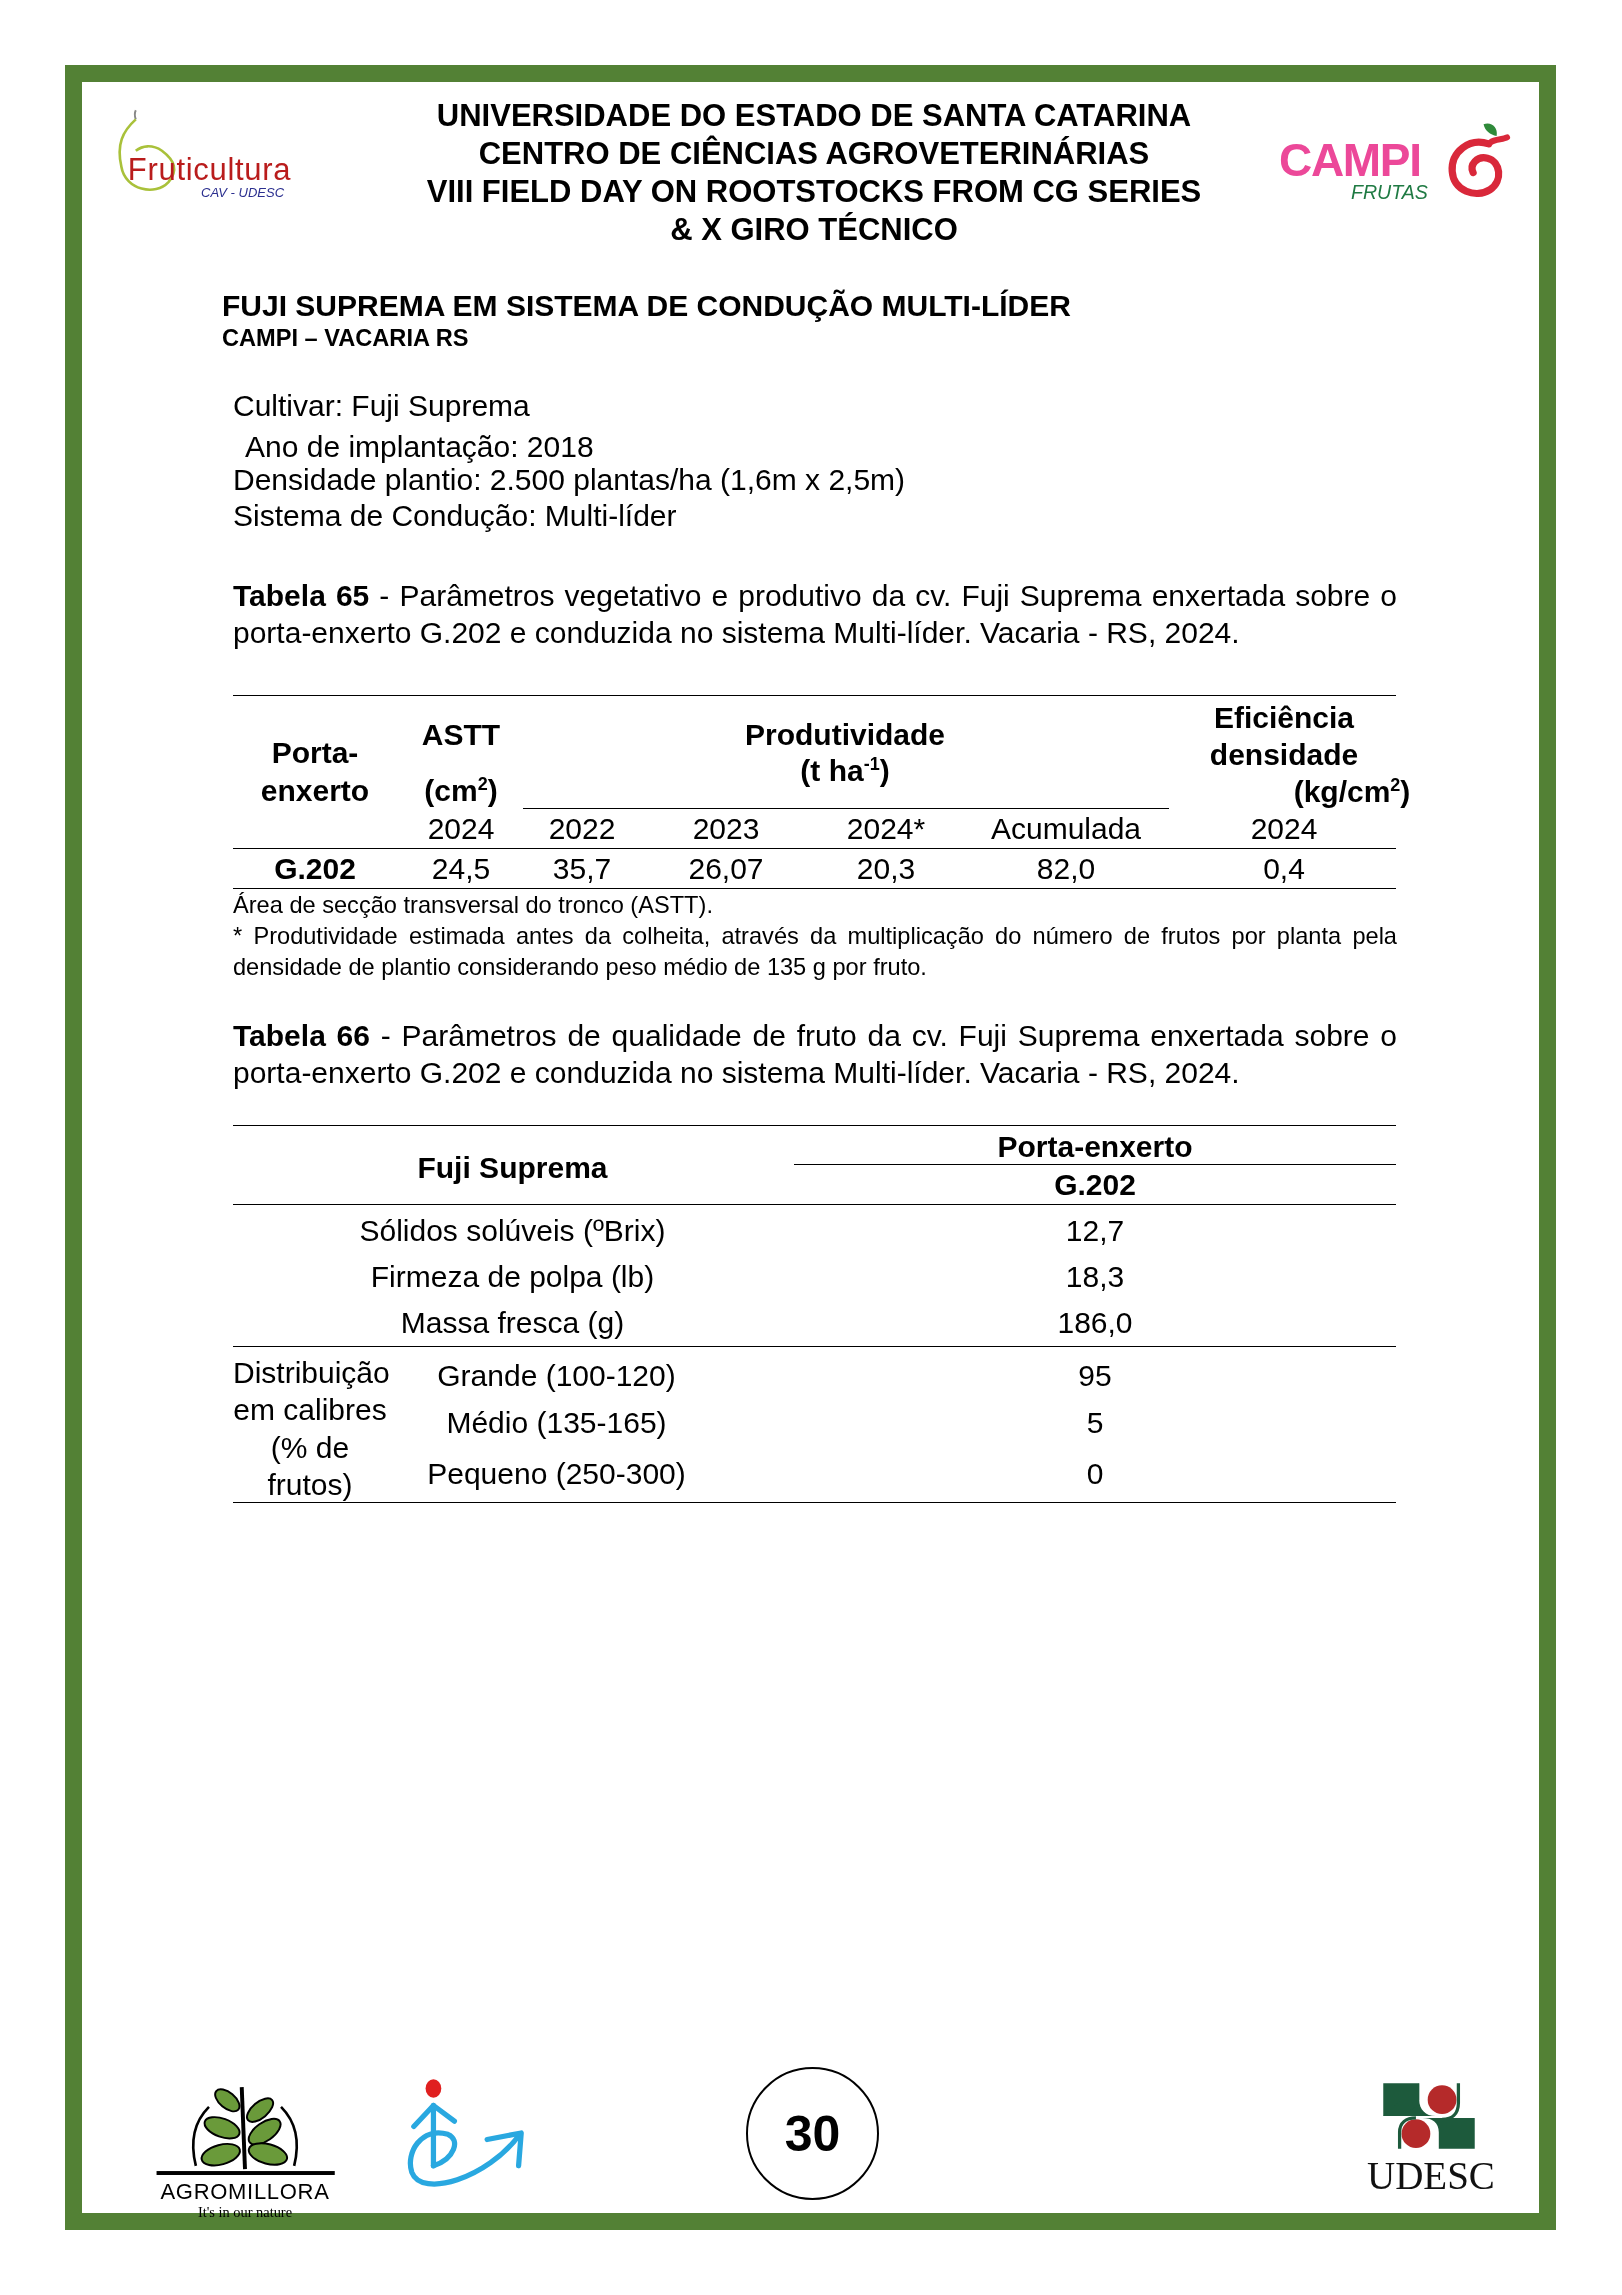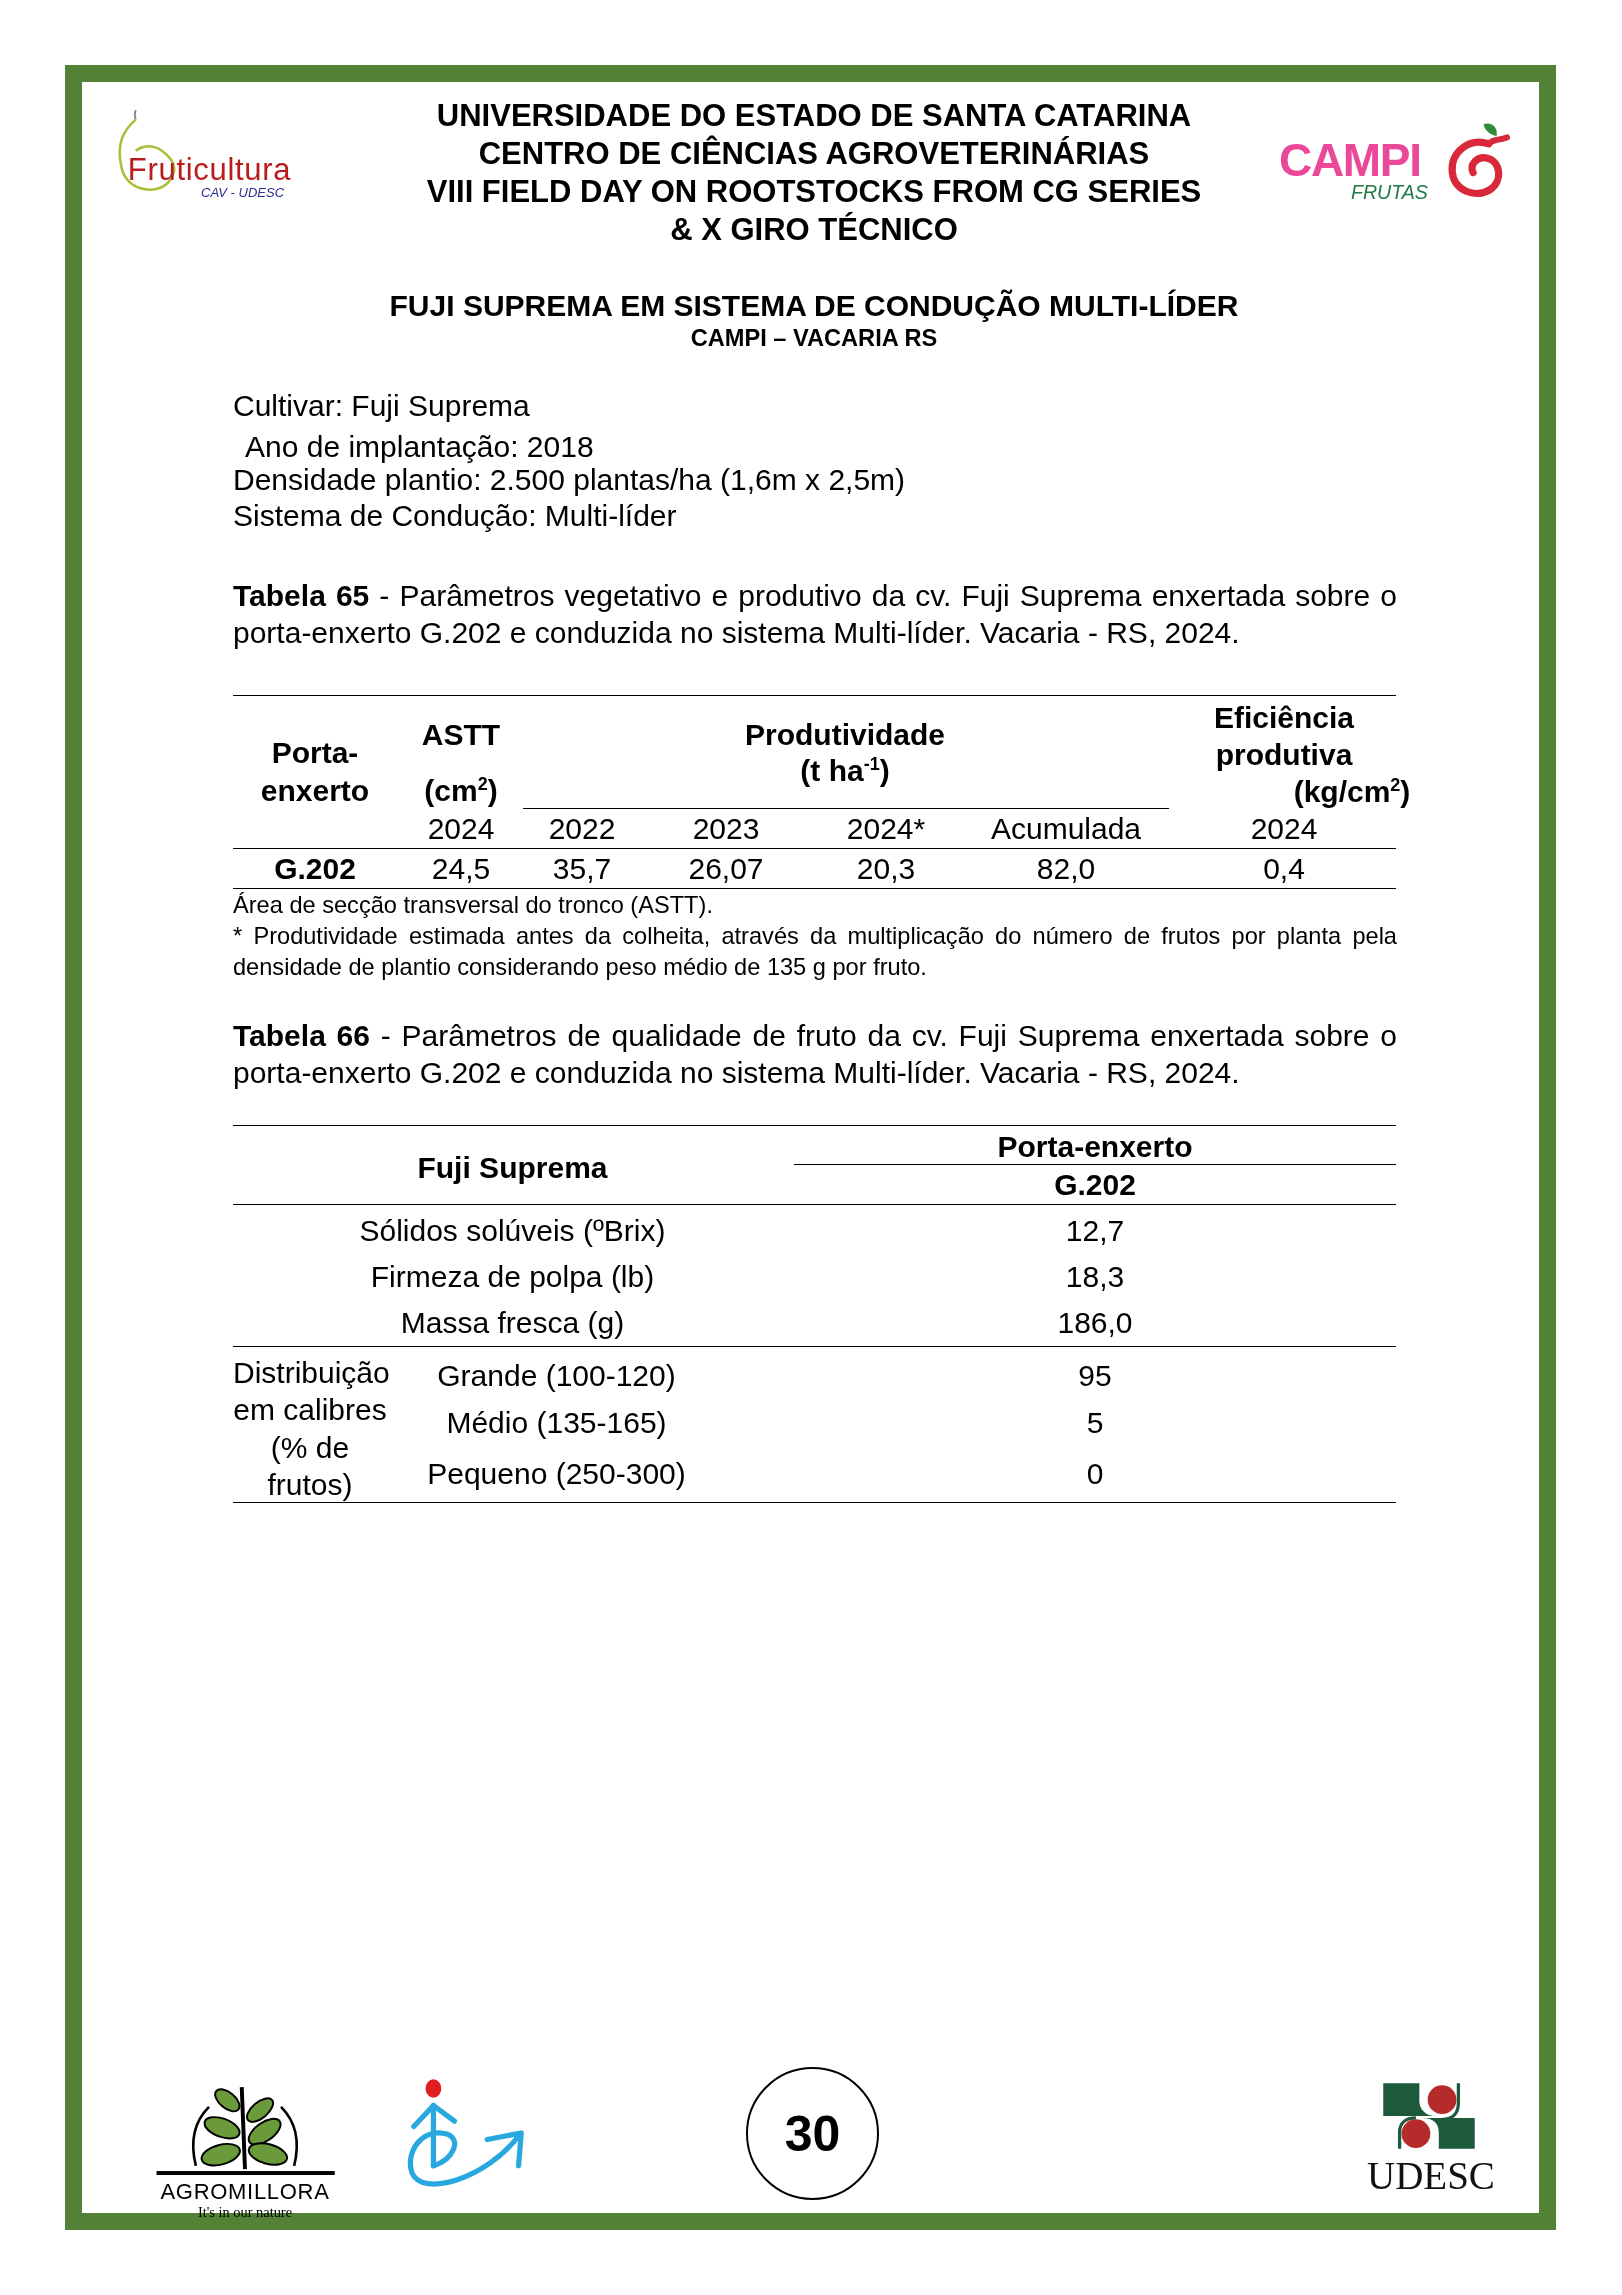--- a/index.html
+++ b/index.html
@@ -4,21 +4,21 @@
 <style>
   html, body { margin:0; padding:0; background:#ffffff; }
   body { width:1622px; height:2295px; position:relative; overflow:hidden;
          font-family:"Liberation Sans", sans-serif; color:#000; }
   .page-border { position:absolute; left:65px; top:65px; width:1457px; height:2131px;
                  border:17px solid #538135; }
   .abs { position:absolute; }
   .center { text-align:center; }
   .hdr-line { position:absolute; left:366px; width:896px; text-align:center;
               font-weight:bold; font-size:31px; line-height:38px; }
-  .title { position:absolute; left:222px; width:1184px; text-align:center; font-weight:bold; }
+  .title { position:absolute; left:222px; width:1184px; text-align:left; font-weight:bold; }
   .info-line { position:absolute; left:233px; font-size:30px; line-height:37px; }
   .caption { position:absolute; left:233px; width:1164px; font-size:30px; line-height:37px;
              text-align:justify; text-align-last:left; }
   .caption b { font-weight:bold; }
   .rule { position:absolute; height:2px; background:#000; }
   .rule.thin { height:1.3px; }
   .cell { position:absolute; text-align:center; font-size:30px; line-height:34px; }
   .bold { font-weight:bold; }
   sup { font-size:0.6em; line-height:0; vertical-align:super; }
   .foot { position:absolute; left:233px; width:1164px; font-size:23.6px; line-height:31px;
@@ -78,21 +78,21 @@
   <div class="cell bold" style="left:233px; width:164px; top:774px;">enxerto</div>
 
   <div class="cell bold" style="left:399px; width:124px; top:718px;">ASTT</div>
   <div class="cell bold" style="left:399px; width:124px; top:774px;"><span>(cm</span><sup>2</sup><span>)</span></div>
 
   <div class="cell bold" style="left:523px; width:644px; top:718px;">Produtividade</div>
   <div class="cell bold" style="left:523px; width:644px; top:754px;"><span>(t ha</span><sup>-1</sup><span>)</span></div>
   <div class="rule thin" style="left:523px; top:808px; width:646px;"></div>
 
   <div class="cell bold" style="left:1171px; width:226px; top:701px;">Eficiência</div>
-  <div class="cell bold" style="left:1171px; width:226px; top:738px;">produtiva</div>
+  <div class="cell bold" style="left:1171px; width:226px; top:738px;">densidade</div>
   <div class="cell bold" style="left:1239px; width:226px; top:775px;"><span>(kg/cm</span><sup>2</sup><span>)</span></div>
 
   <div class="cell" style="left:399px; width:124px; top:812px;">2024</div>
   <div class="cell" style="left:523px; width:118px; top:812px;">2022</div>
   <div class="cell" style="left:641px; width:170px; top:812px;">2023</div>
   <div class="cell" style="left:811px; width:150px; top:812px;">2024*</div>
   <div class="cell" style="left:962px; width:208px; top:812px;">Acumulada</div>
   <div class="cell" style="left:1171px; width:226px; top:812px;">2024</div>
   <div class="rule thin" style="left:233px; top:848px; width:1163px;"></div>
 

